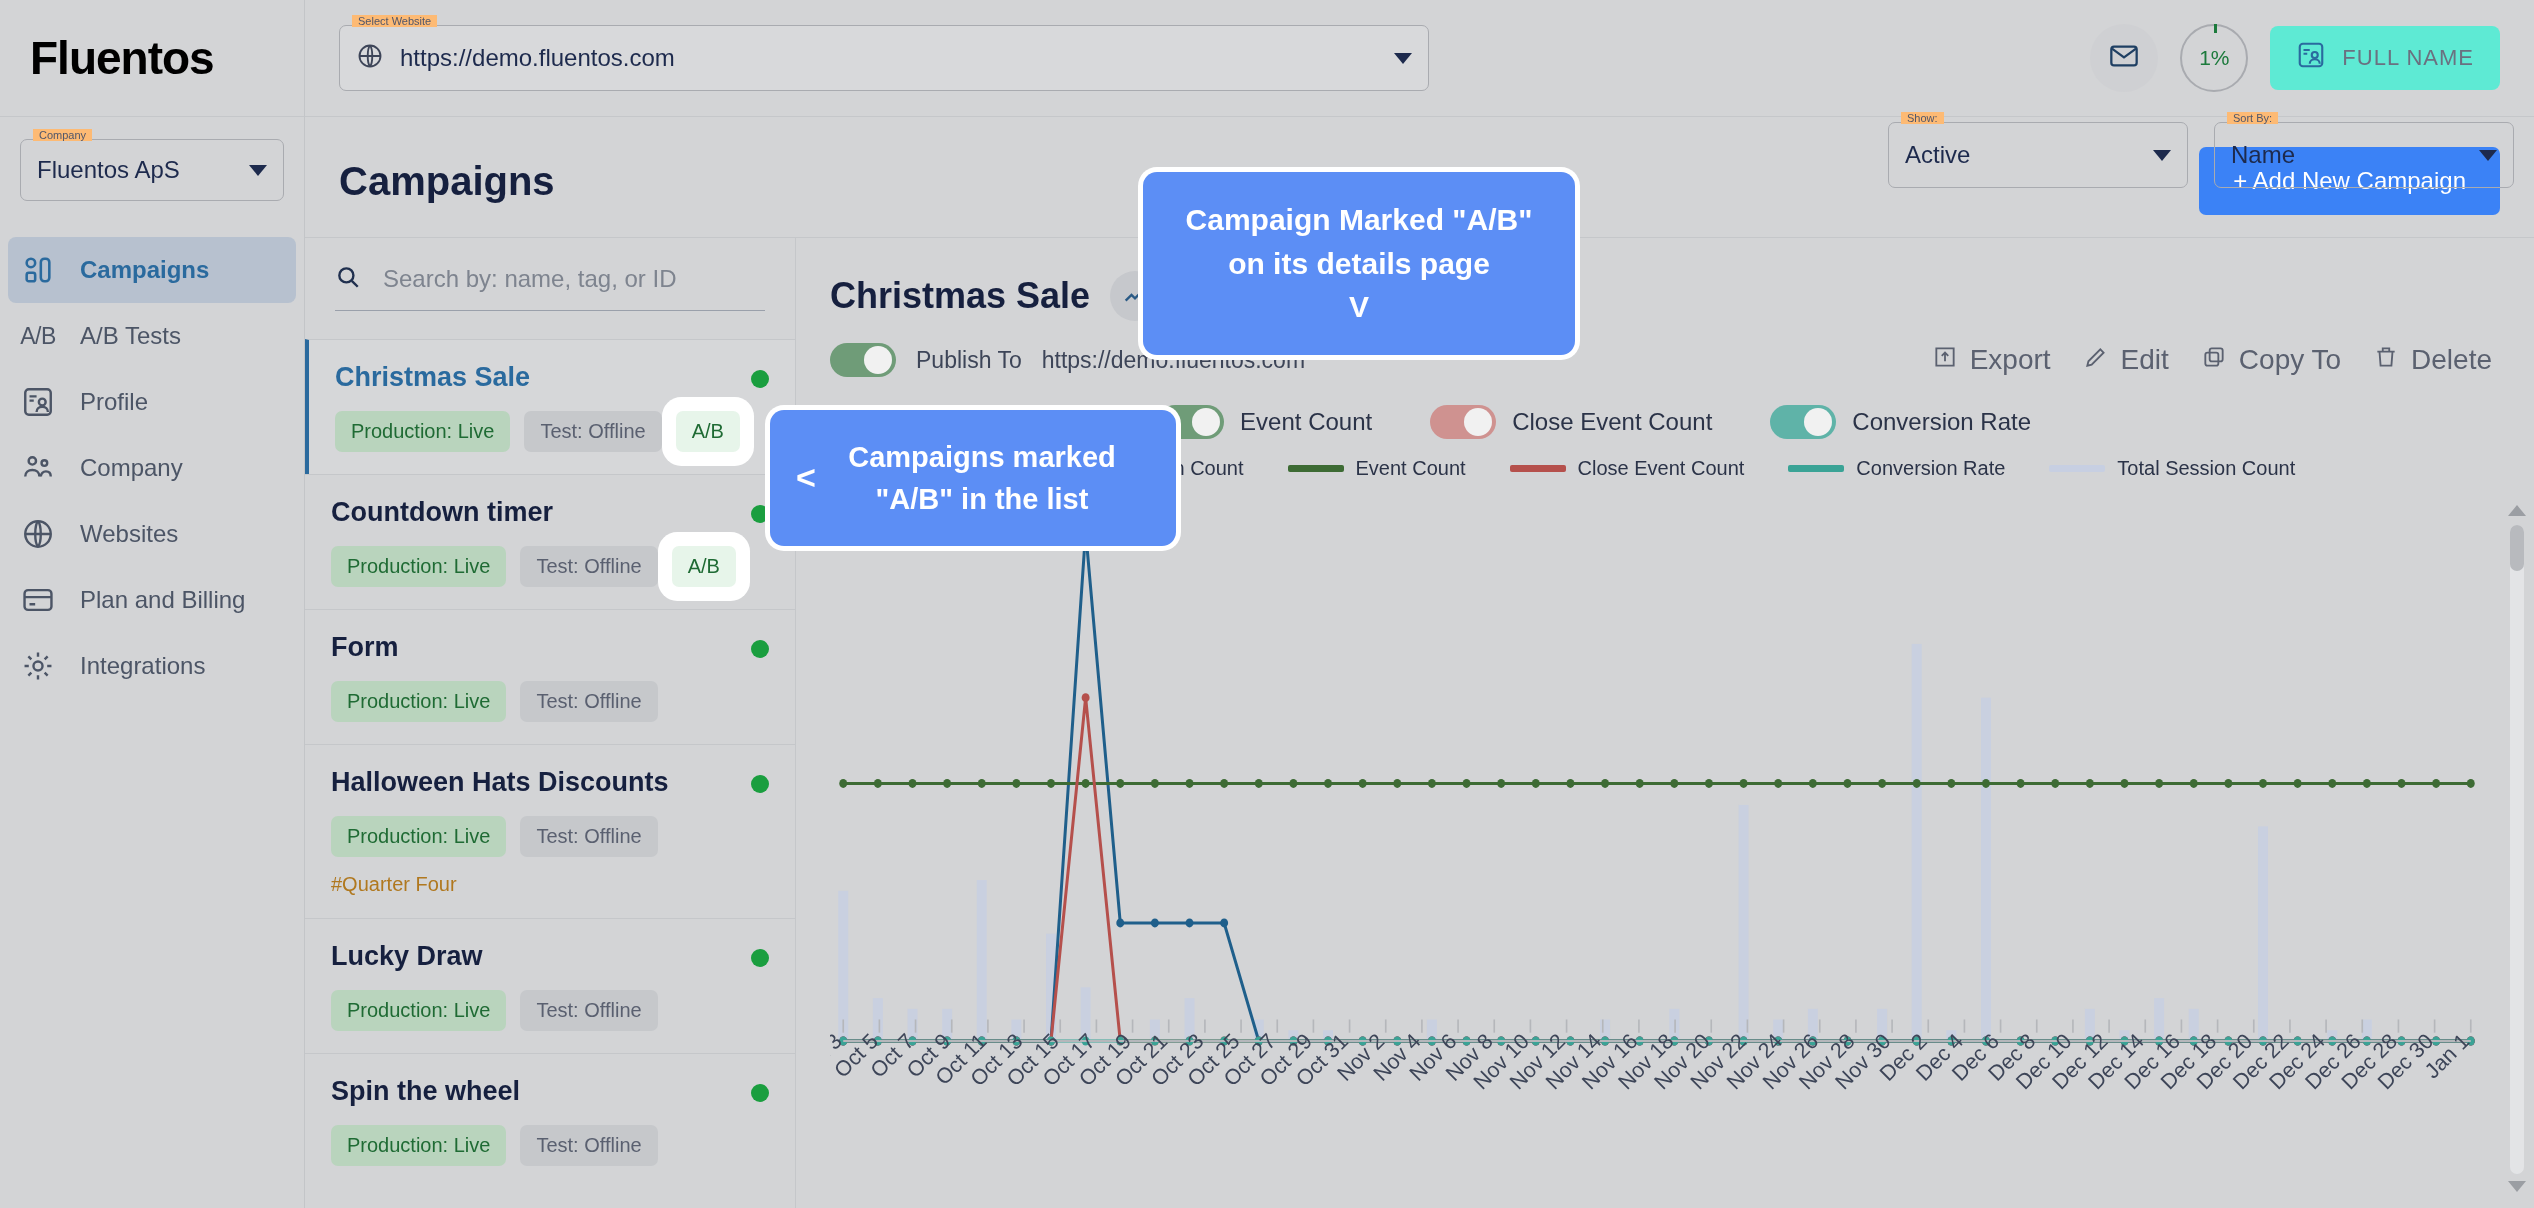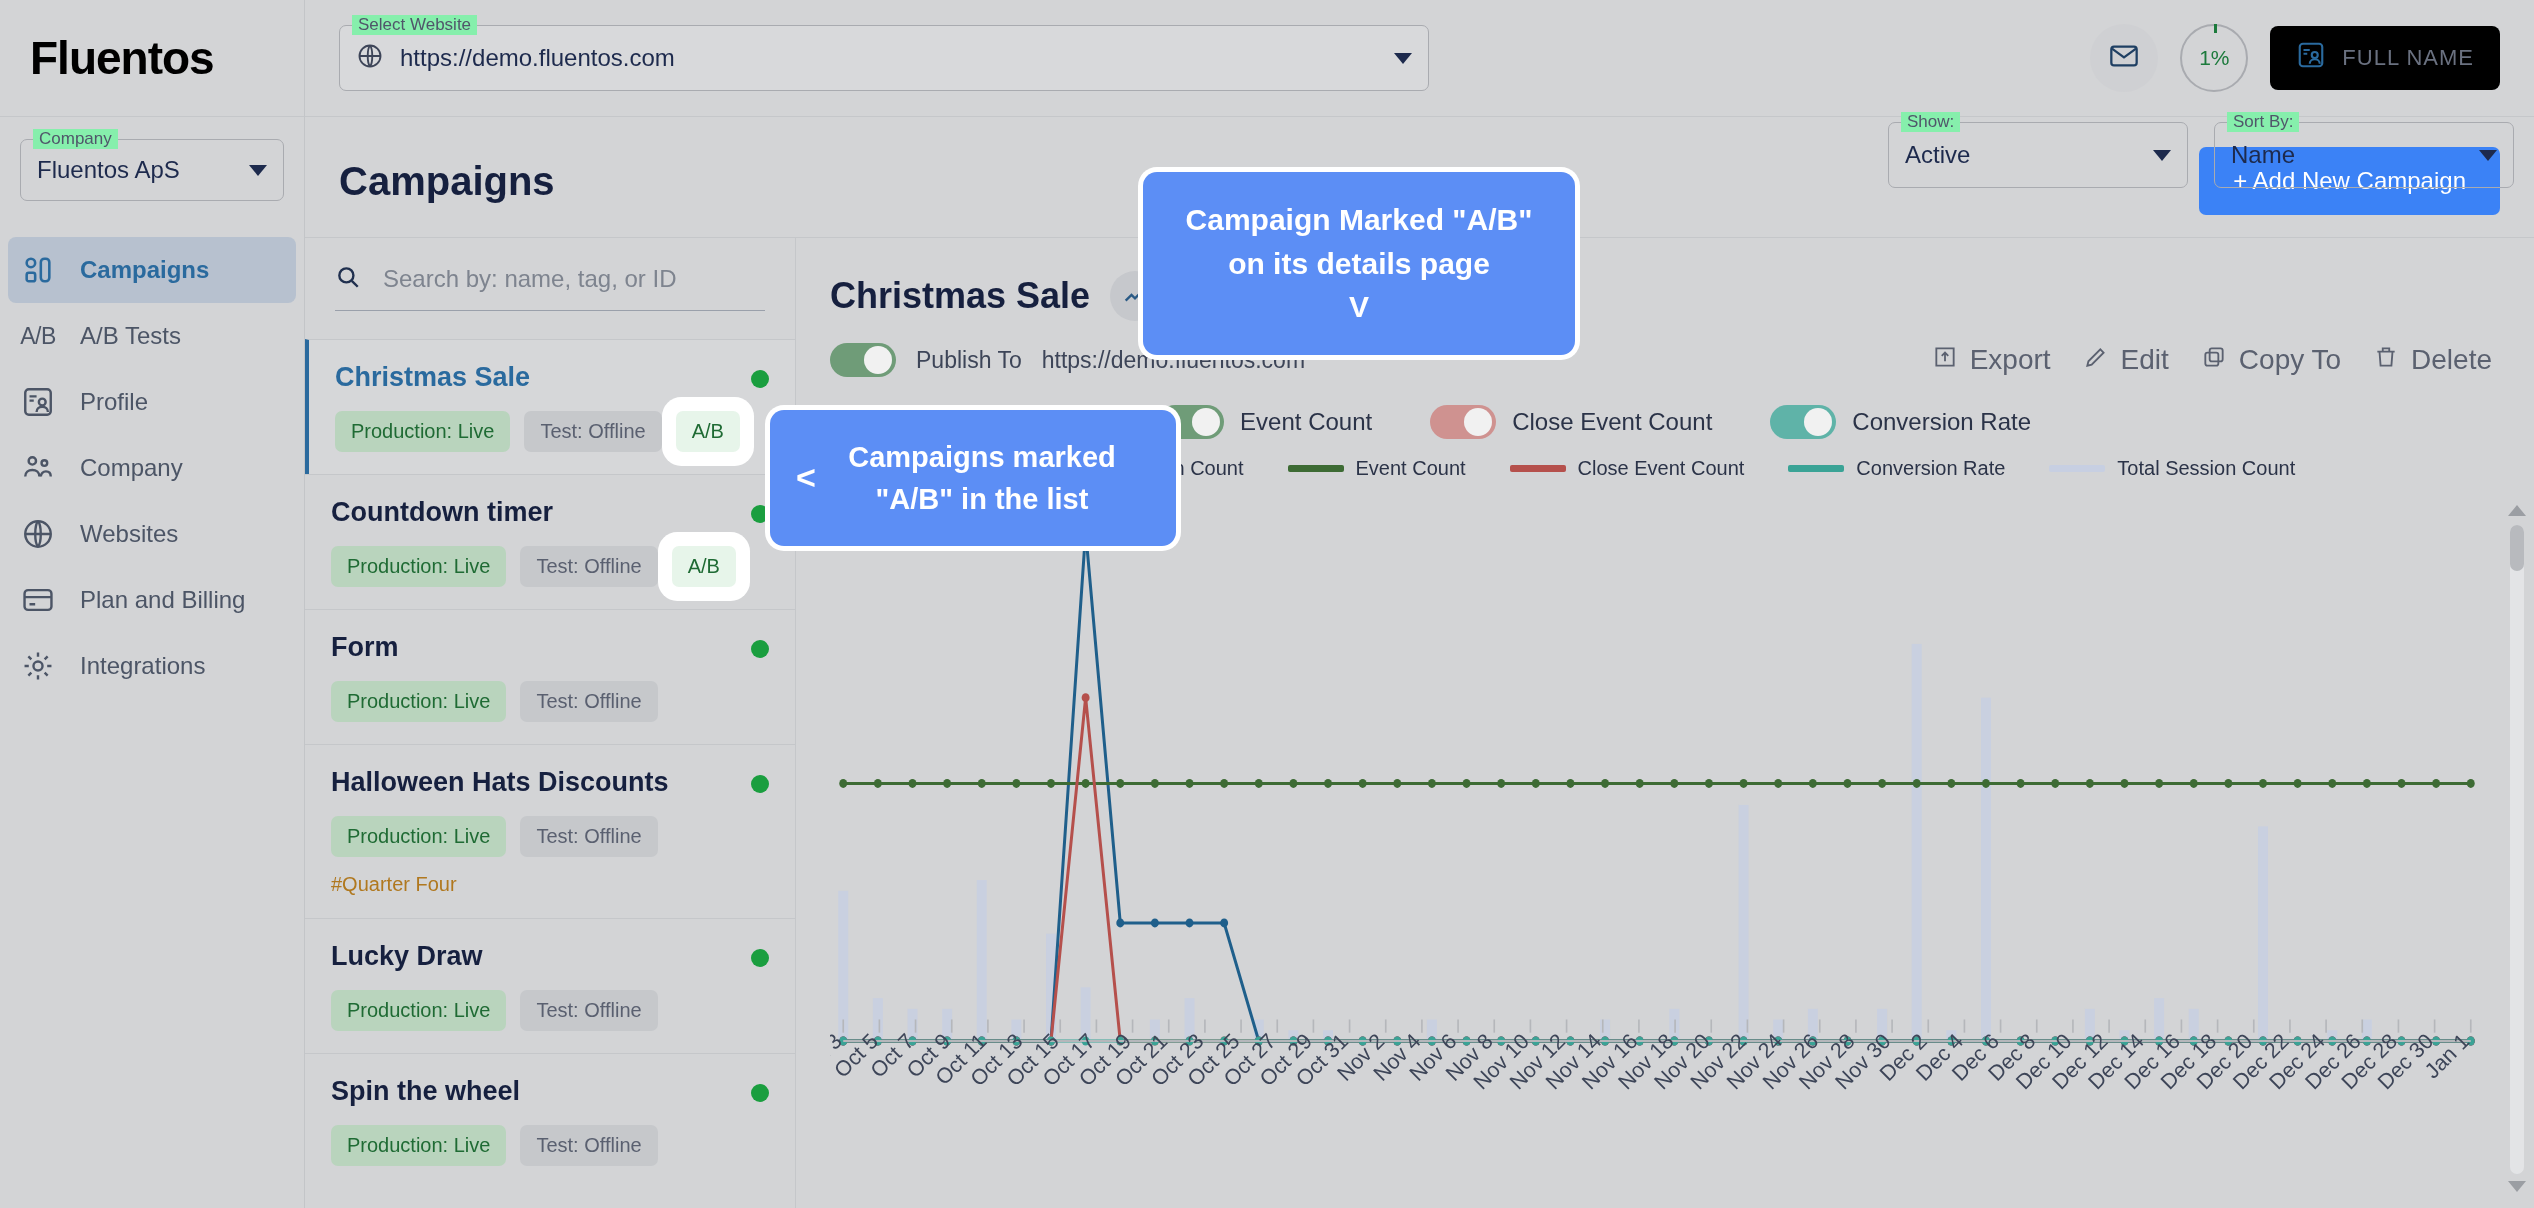--- a/index.html
+++ b/index.html
@@ -14,22 +14,22 @@
 
   
   .sidebar { width:305px; height:100%; background:#d3d4d6; flex:0 0 305px;
              border-right:1px solid #c3c5c8; position:relative; }
   .brand { height:117px; display:flex; align-items:center; padding-left:30px;
            border-bottom:1px solid #c5c7ca; }
   .brand-text { font-size:46px; font-weight:bold; color:#000000; letter-spacing:-1px; }
   .company-wrap { padding:22px 20px 10px 20px; }
   .fieldset { position:relative; border:1px solid #a9abb0; border-radius:7px;
               height:62px; display:flex; align-items:center; padding:0 16px; background:transparent; }
-  .fieldset > .legend { position:absolute; top:-11px; left:12px; background:#86efac;
-              padding:0 6px; font-size:17px; color:#50566a; }
+  .fieldset > .legend { position:absolute; top:-11px; left:12px; background:#fdba74;
+              padding:0 6px; font-size:11px; color:#50566a; }
   .fieldset .value { font-size:24px; color:#1d2a4d; }
   .caret { width:0;height:0;border-left:9px solid transparent;border-right:9px solid transparent;
            border-top:11px solid #1d2a4d; margin-left:auto; }
   .nav { margin-top:26px; }
   .nav-item { display:flex; align-items:center; height:66px; padding-left:18px; gap:22px;
               cursor:pointer; color:#4c5566; font-size:24px; }
   .nav-item.active { background:#b7c1cf; border-radius:8px; margin:0 8px;
                      color:#2a6a9e; font-weight:bold; padding-left:10px; }
   .nav-ico { width:40px; height:40px; display:flex; align-items:center; justify-content:center; flex:0 0 40px;}
   .nav-ico svg { width:34px;height:34px; }
@@ -42,21 +42,21 @@
   .site-select { width:1090px; }
   .site-select .fieldset { height:66px; background:#d8d9db; border:1px solid #a9abb0; }
   .globe { margin-right:16px; }
   .top-right { margin-left:auto; display:flex; align-items:center; gap:22px; }
   .icon-btn { width:68px;height:68px;border-radius:50%; background:#cfd0d3;
               display:flex;align-items:center;justify-content:center; cursor:pointer;}
   .pct-ring { width:68px;height:68px;border-radius:50%; border:2px solid #a9abb0;
               display:flex;align-items:center;justify-content:center; position:relative;
               font-size:21px; color:#1c7a3c; }
   .pct-ring::before{content:"";position:absolute;top:-2px;left:50%;width:3px;height:9px;background:#1c7a3c;}
-  .fullname { display:flex;align-items:center;gap:16px; background:#000000; border-radius:8px;
+  .fullname { display:flex;align-items:center;gap:16px; background:#5eead4; border-radius:8px;
               padding:14px 26px; cursor:pointer; font-size:22px; color:#6a7180; letter-spacing:1px;}
 
   .page-head { display:flex; align-items:center; padding:30px 34px 22px 34px; }
   .page-title { font-size:40px; font-weight:bold; color:#16203f; }
   .btn-primary { margin-left:auto; background:#3b82f6; color:#fff; border:none; border-radius:7px;
                  padding:20px 34px; font-size:24px; cursor:pointer; font-family:inherit;}
 
   .content { flex:1; display:flex; min-height:0; border-top:1px solid #c5c7ca; }
 
   

